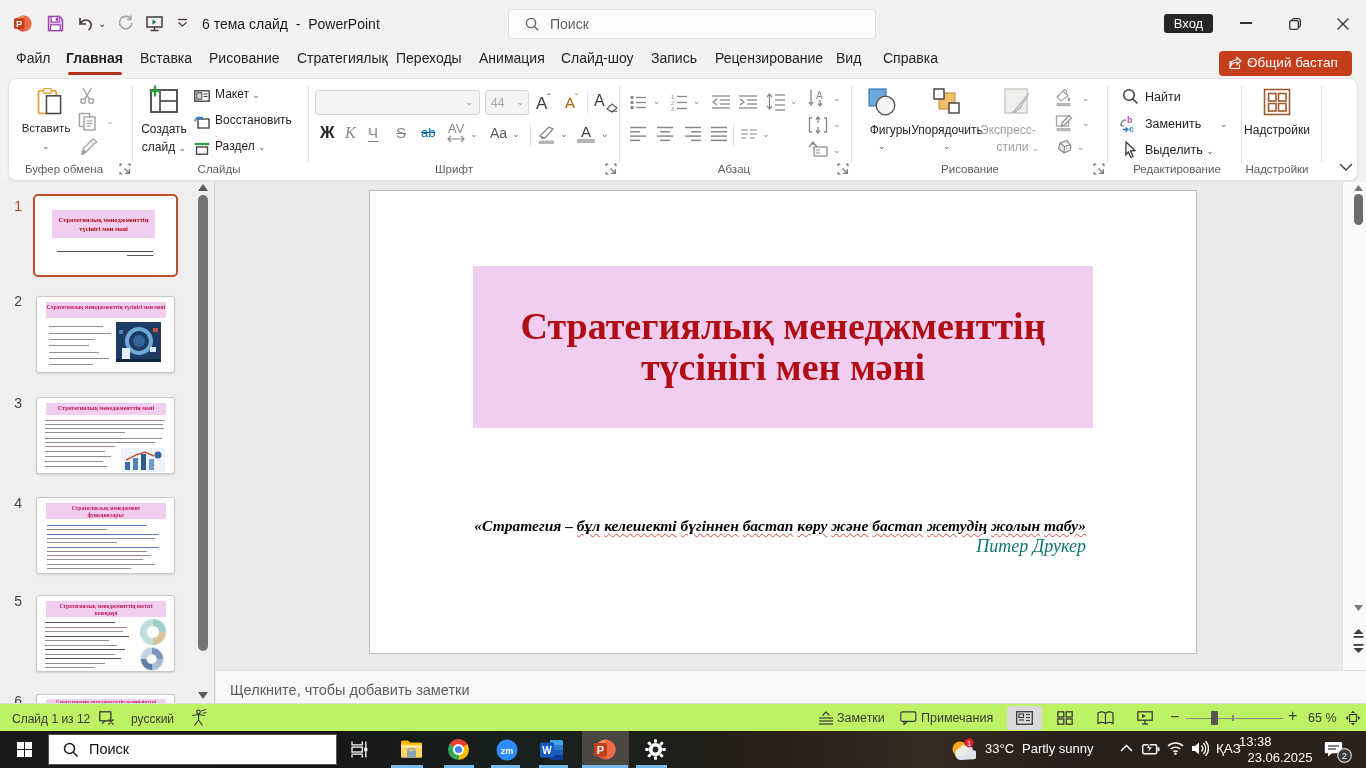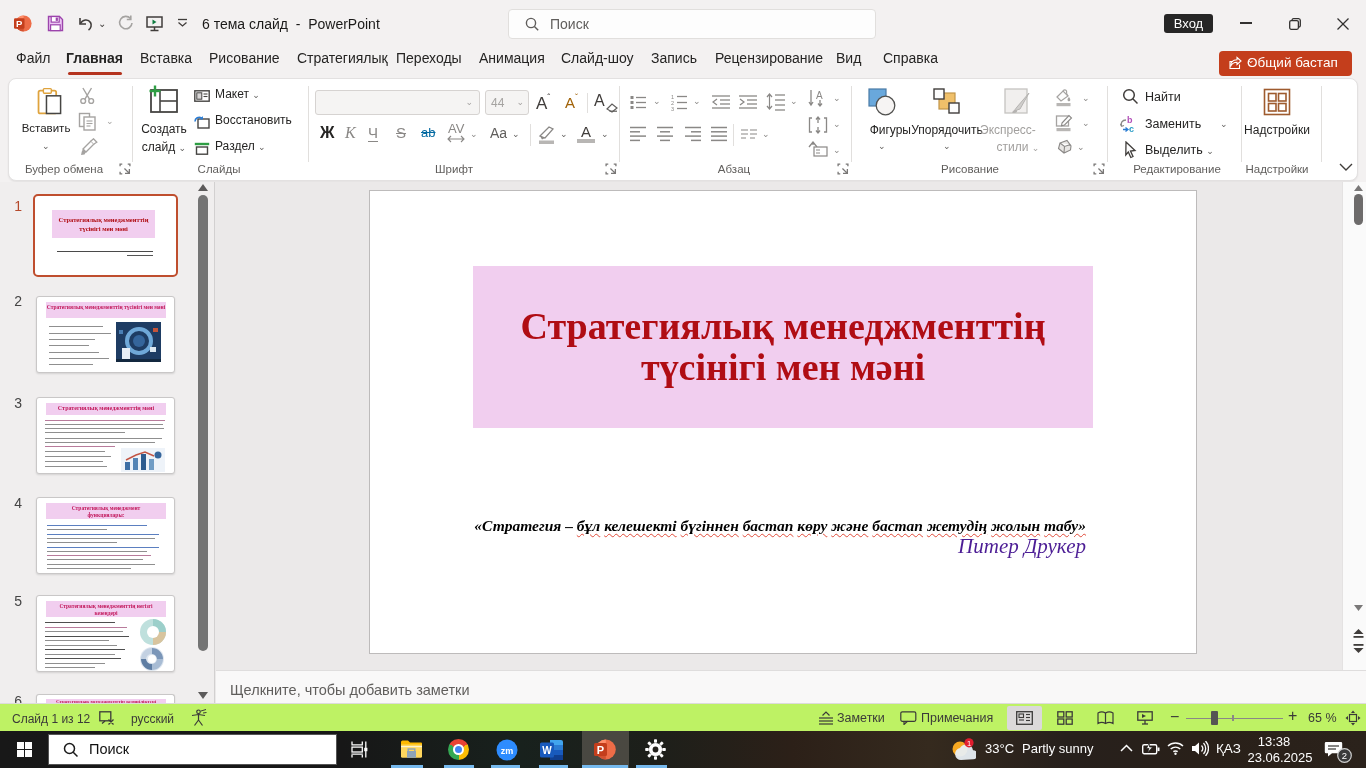--- a/index.html
+++ b/index.html
@@ -38,21 +38,21 @@
   #thumbpanel { position:absolute; top:0; left:0; width:215px; height:521px; background:#f0eeee; border-right:1px solid #d2d0d0; }
   #notesbar { position:absolute; top:488px; left:216px; width:1150px; height:33px; background:#f9f8f8; border-top:1px solid #dfdddd; }
   #notesbar span { position:absolute; left:14px; top:11px; font-size:14.5px; color:#605e5c; }
 
   
   #slide { position:absolute; left:369px; top:8px; width:828px; height:464px; background:#fff; border:1px solid #bdbbbb; }
   #titlebox { position:absolute; left:103px; top:75px; width:620px; height:162px; background:#f1ceef; }
   #titlebox .t { width:100%; text-align:center; font-family:"Liberation Serif", serif; font-weight:bold; font-size:38px; line-height:41px; color:#b00d14; margin-top:40px; }
   #quote { position:absolute; left:96px; top:325px; width:620px; text-align:right; font-family:"Liberation Serif", serif; line-height:20px; }
   #quote .q { font-size:15.5px; font-weight:bold; font-style:italic; color:#000; white-space:nowrap; }
-  #quote .a { font-size:21px; font-style:italic; color:#4c1d95;text-align:right; }
+  #quote .a { font-size:18px; font-style:italic; color:#0f766e;text-align:right; }
 
   
   #mainsb { position:absolute; right:0; top:0; width:24px; height:521px; background:#fafafa; border-left:1px solid #e4e2e2; }
 
   .tnum { position:absolute; left:8px; width:14px; text-align:right; font-size:14px; color:#444; }
   .tcard { left:36px; width:139px; background:#fff; border:1px solid #c9c7c7; border-radius:3px; box-shadow:0 1px 2px rgba(0,0,0,0.12); }
   .tline { position:absolute; height:1.3px; background:#8f8f8f; }
   .w { text-decoration:underline; text-decoration-style:wavy; text-decoration-color:#e04b3a; text-decoration-thickness:1px; text-underline-offset:2px; }
 
   
@@ -759,21 +759,21 @@
       <path d="M1 5 A11 11 0 0 1 16 5" fill="none" stroke="#fdfdfd" stroke-width="1.5"></path>
       <path d="M3.7 8 A7.5 7.5 0 0 1 13.3 8" fill="none" stroke="#fdfdfd" stroke-width="1.5"></path>
       <path d="M6.3 10.7 A4 4 0 0 1 10.7 10.7" fill="none" stroke="#fdfdfd" stroke-width="1.5"></path>
       <circle cx="8.5" cy="12.8" r="1.2" fill="#fdfdfd"></circle>
     </svg>
     <svg class="abs" style="left:1191px;top:10px" width="18" height="15" viewBox="0 0 18 15">
       <path d="M1 5 H4 L8 1.5 V13.5 L4 10 H1 Z" fill="#fdfdfd"></path>
       <path d="M10.5 4.5 A4.5 4.5 0 0 1 10.5 10.5 M12.5 2 A8 8 0 0 1 12.5 13 M14.5 0 A11 11 0 0 1 14.5 15" fill="none" stroke="#fdfdfd" stroke-width="1.3"></path>
     </svg>
     <span class="abs twhite" style="left:1216px;top:10px;font-size:13.5px">ҚАЗ</span>
-    <span class="abs twhite" style="left:1239px;top:3px;width:70px;text-align:center">13:38</span>
+    <span class="abs twhite" style="left:1239px;top:3px;width:70px;text-align:left">13:38</span>
     <span class="abs twhite" style="left:1233px;top:18.5px;width:94px;text-align:center">23.06.2025</span>
     <svg class="abs" style="left:1324px;top:10px" width="19" height="17" viewBox="0 0 19 17">
       <path d="M2 1 H17 Q18.2 1 18.2 2.2 V11 Q18.2 12.2 17 12.2 H8 L4 15.5 V12.2 H2 Q0.8 12.2 0.8 11 V2.2 Q0.8 1 2 1 Z" fill="#fdfdfd"></path>
       <line x1="4" y1="5" x2="15" y2="5" stroke="#23211e" stroke-width="1.1"></line>
       <line x1="4" y1="8" x2="12" y2="8" stroke="#23211e" stroke-width="1.1"></line>
     </svg>
     <circle class="abs"></circle>
     <svg class="abs" style="left:1337px;top:17px" width="15" height="15" viewBox="0 0 15 15">
       <circle cx="7.5" cy="7.5" r="6.8" fill="#3a3a3a" stroke="#cfcfcf" stroke-width="1.2"></circle>
       <text x="7.5" y="11" text-anchor="middle" font-size="9.5" fill="#fff" font-family="Liberation Sans">2</text>

